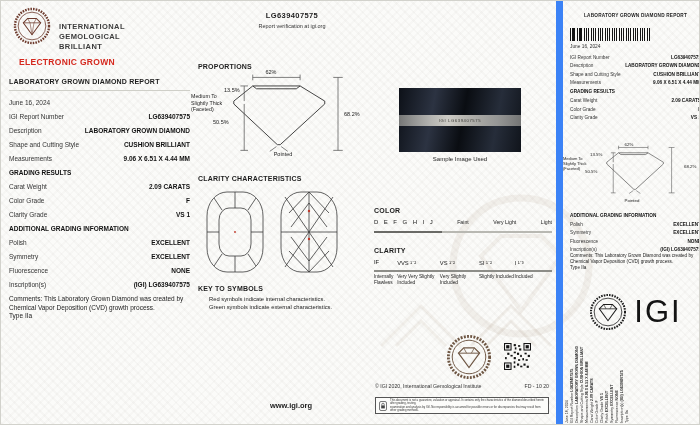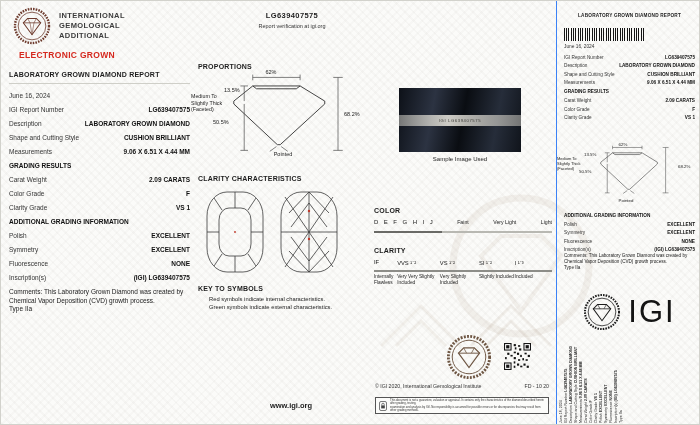--- a/index.html
+++ b/index.html
@@ -6,21 +6,21 @@
   .page{position:relative;width:700px;height:425px;background:#fbfbf9;border:1px solid #d2d2cc;
         box-sizing:border-box;overflow:hidden;font-family:"Liberation Sans",sans-serif;color:#222;}
   .page::before{content:"";position:absolute;inset:0;pointer-events:none;
         background-image:repeating-linear-gradient(45deg,rgba(120,110,100,.04) 0 2px,transparent 2px 6px),
                          repeating-linear-gradient(-45deg,rgba(120,110,100,.03) 0 2px,transparent 2px 6px);}
   .abs{position:absolute;}
   
   .left{position:absolute;left:8px;top:6px;width:181px;}
   .brand-row{display:flex;align-items:flex-start;gap:8px;}
   .brand-seal{width:38px;height:38px;margin-left:4px;color:#6d3a2c;}
-  .org{margin-top:4px;font-size:7.5px;font-weight:bold;letter-spacing:.4px;color:#3c3c3c;line-height:10px;}
+  .org{margin-top:15px;font-size:7.5px;font-weight:bold;letter-spacing:.4px;color:#3c3c3c;line-height:10px;}
   .ecopy{margin:5px 0 0 10px;font-size:8.5px;font-weight:bold;color:#d5281e;letter-spacing:.3px;}
   .ltitle{margin-top:11px;font-size:7px;font-weight:bold;letter-spacing:.2px;color:#1d1d1d;}
   .lrule{margin-top:5px;border:none;border-top:1px solid #cfcfc8;}
   .ldate{margin-top:6px;font-size:6.5px;color:#333;}
   .row{display:flex;justify-content:space-between;align-items:baseline;margin-top:7px;}
   .lbl{font-size:6.5px;color:#333;}
   .val{font-size:6.5px;font-weight:bold;color:#111;text-align:right;}
   .sect{margin-top:7px;font-size:6.5px;font-weight:bold;color:#111;}
   .comments{margin-top:7px;font-size:6.5px;line-height:8.5px;color:#222;}
   .typeline{font-size:6.5px;line-height:8.5px;color:#222;}
@@ -54,21 +54,21 @@
   .clabel{font-size:4.8px;line-height:5.8px;color:#222;}
   .copyright{position:absolute;left:184px;top:382px;font-size:5.2px;color:#333;}
   .formcode{position:absolute;left:330px;top:382px;width:28px;text-align:right;font-size:5.2px;color:#333;}
   .disclaimer{position:absolute;left:184px;top:396px;width:174px;height:17px;border:1px solid #555;
               box-sizing:border-box;display:flex;align-items:center;gap:3px;padding:1px 3px;background:#fcfcfa;}
   .disc-ico{width:8px;height:10px;flex:0 0 auto;color:#444;}
   .disc-txt{font-size:2.8px;line-height:3.4px;color:#333;}
   .website{position:absolute;left:40px;top:400px;width:120px;text-align:center;font-size:7.5px;font-weight:bold;color:#1d1d1d;}
   .wm{opacity:.08;pointer-events:none;}
   
-  .right{position:absolute;left:555px;top:0;width:145px;height:425px;border-left:1px solid #3b82f6;box-sizing:border-box;}
+  .right{position:absolute;left:555px;top:0;width:145px;height:425px;border-left:7px solid #3b82f6;box-sizing:border-box;}
   .rtitle{position:absolute;left:4px;top:12px;width:137px;text-align:center;font-size:4.7px;font-weight:bold;letter-spacing:.2px;color:#1d1d1d;}
   .rbarcode{position:absolute;left:7px;top:27px;width:80px;height:13px;
         background:repeating-linear-gradient(90deg,#141414 0 1px,transparent 1px 2px,#141414 2px 3.5px,transparent 3.5px 4.3px,#141414 4.3px 5px,transparent 5px 7px);}
   .rdate{position:absolute;left:7px;top:43px;font-size:4.8px;color:#333;}
   .rrows{position:absolute;left:7px;top:50px;width:131px;}
   .srow{display:flex;justify-content:space-between;align-items:baseline;margin-top:3.6px;}
   .slbl{font-size:4.7px;color:#333;}
   .sval{font-size:4.7px;font-weight:bold;color:#111;text-align:right;}
   .ssect{margin-top:4px;font-size:4.7px;font-weight:bold;color:#111;}
   .rtitle2{position:absolute;left:7px;top:212px;font-size:4.7px;font-weight:bold;color:#111;}
@@ -99,21 +99,21 @@
           <line x1="13" y1="20" x2="35" y2="20" stroke-width="1"></line>
           <line x1="18.5" y1="14.5" x2="21.5" y2="20" stroke-width=".8"></line>
           <line x1="29.5" y1="14.5" x2="26.5" y2="20" stroke-width=".8"></line>
           <line x1="21.5" y1="20" x2="24" y2="35" stroke-width=".7"></line>
           <line x1="26.5" y1="20" x2="24" y2="35" stroke-width=".7"></line>
         </g>
       </svg>
       <div class="org">
         <div>INTERNATIONAL</div>
         <div>GEMOLOGICAL</div>
-        <div>ADDITIONAL</div>
+        <div>BRILLIANT</div>
       </div>
     </div>
     <div class="ecopy">ELECTRONIC GROWN</div>
     <div class="ltitle">LABORATORY GROWN DIAMOND REPORT</div>
     <hr class="lrule">
     <div class="ldate">June 16, 2024</div>
 
     <div class="row">
       <span class="lbl">IGI Report Number</span>
       <span class="val">LG639407575</span>

